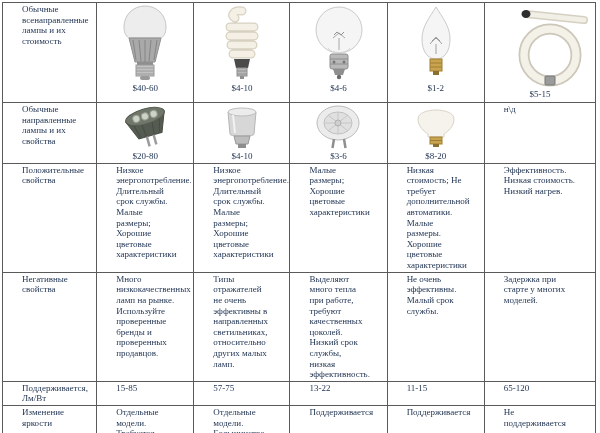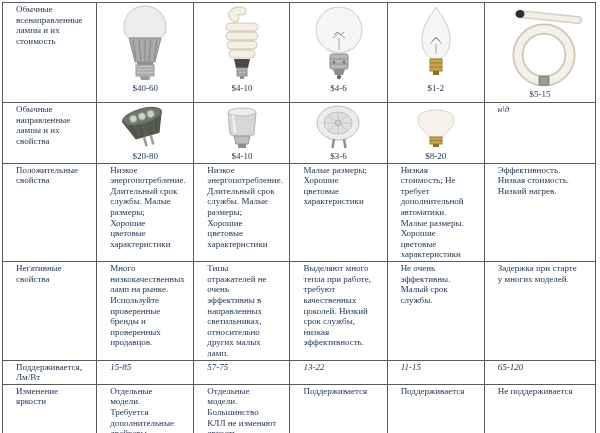--- a/index.html
+++ b/index.html
@@ -9,35 +9,35 @@
     color:#1d3150;
   }
   table.lamp-table {
     border-collapse:collapse;
     table-layout:fixed;
     margin:2px;
     width:594px;
   }
   .lamp-table td, .lamp-table th {
     border:1px solid #5a5a5a;
-    padding:1px 13px;
+    padding:1px 19px;
     font-size:9px;
     line-height:1.18;
     vertical-align:top;
     text-align:left;
     overflow:hidden;
   }
   .lamp-table th {
     font-weight:bold;
     text-align:center;
     vertical-align:middle;
     white-space:pre-line;
     padding:1px 2px;
   }
-  .c { text-align:center;font-style:italic; }
+  .c { text-align:center; }
   .mid { vertical-align:middle; }
   .bot { vertical-align:bottom; }
   .img-cell { text-align:center; vertical-align:bottom; padding:1px 2px; }
   .img-cell svg { display:block; margin:0 auto 1px auto; }
   .price { text-align:center; font-size:9px; }
 </style>
 </head>
 <body>
 
 <table class="lamp-table">

